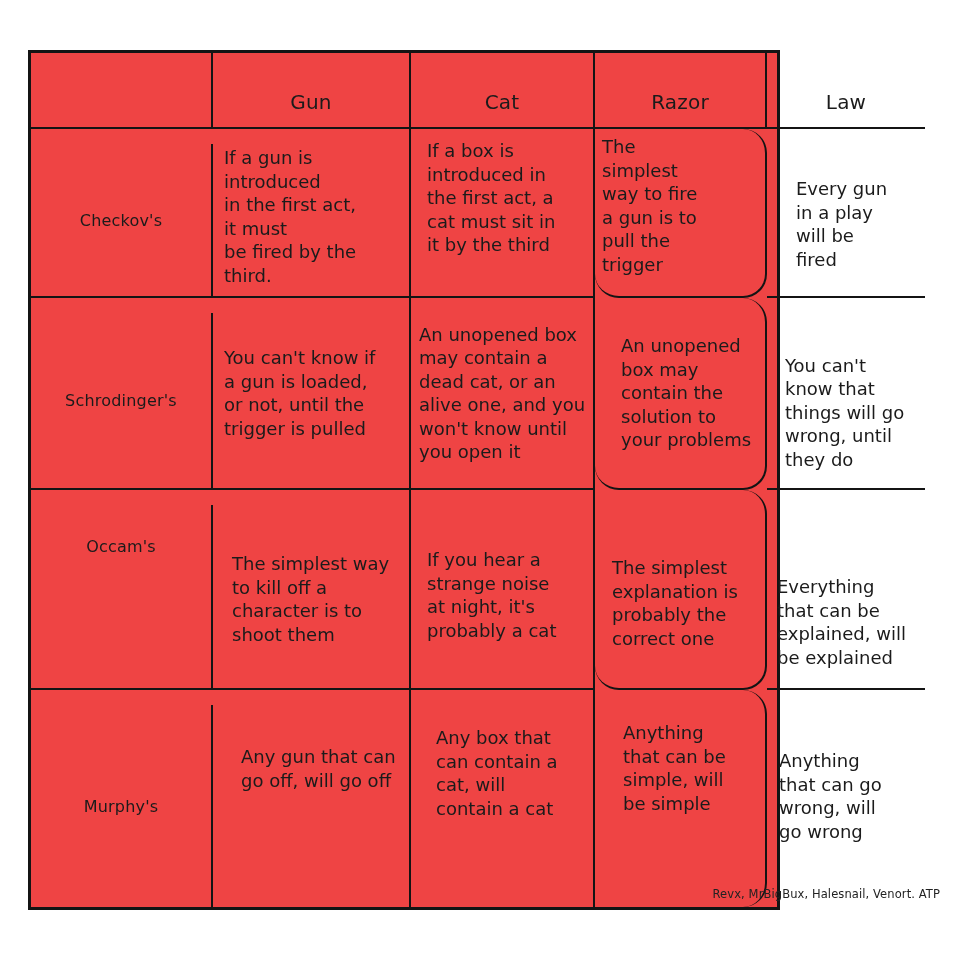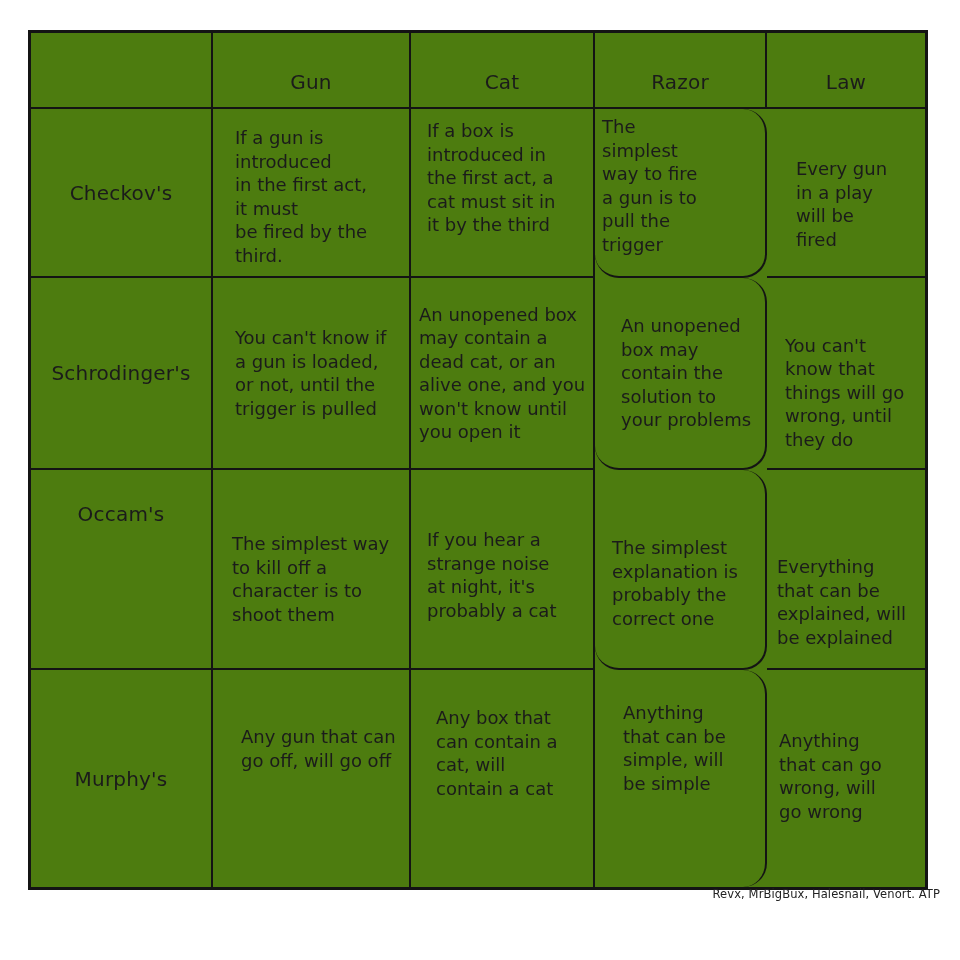--- a/index.html
+++ b/index.html
@@ -2,22 +2,22 @@
 <html><head>
 <meta charset="utf-8">
 <style>
   html,body{margin:0;padding:0;}
   body{
     width:960px;height:960px;background:#ffffff;position:relative;
     font-family:"DejaVu Sans","Liberation Sans",sans-serif;color:#1b1b1b;
     overflow:hidden;
   }
   .grid{
-    position:absolute;left:28px;top:30px;width:900px;height:860px;
-    box-sizing:border-box;border:3px solid #141414;background:#4d7c0f;
+    position:absolute;left:28px;top:50px;width:752px;height:860px;
+    box-sizing:border-box;border:3px solid #141414;background:#ef4444;
     display:grid;
     grid-template-columns:182px 198px 184px 172px 158px;
     grid-template-rows:76px 169px 192px 200px 217px;
   }
   .cell{
     box-sizing:border-box;
     border-right:2px solid #141414;
     border-bottom:2px solid #141414;
     display:flex;flex-direction:column;
     overflow:hidden;
@@ -25,30 +25,30 @@
   .last-col{border-right:none;margin-top:39px;}
   .last-row{border-bottom:none;}
   
   .hcell{
     flex-direction:row;align-items:flex-end;justify-content:center;
     padding-bottom:13px;font-size:20px;letter-spacing:0.2px;
   }
   
   .lcell{
     flex-direction:row;align-items:center;justify-content:center;
-    font-size:20px;letter-spacing:0.2px;
+    font-size:16px;letter-spacing:0.2px;margin-top:15px;
   }
   .lcell.vtop{align-items:flex-start;}
   
   .bcell{
     font-size:18px;line-height:23.5px;white-space:pre-line;
     padding-right:4px;
   }
   .jc{justify-content:center;}
-  .col-gun{padding-left:22px;}
+  .col-gun{padding-left:11px;}
   .col-cat{padding-left:16px;padding-right:2px;}
   .col-razor{padding-left:17px;border-radius:24px;}
   .col-law{padding-left:16px;}
   .credit{
     position:absolute;top:887px;right:20px;
     font-size:11.5px;letter-spacing:0.1px;color:#222;
     background:transparent;z-index:2;
   }
 </style>
 </head>

